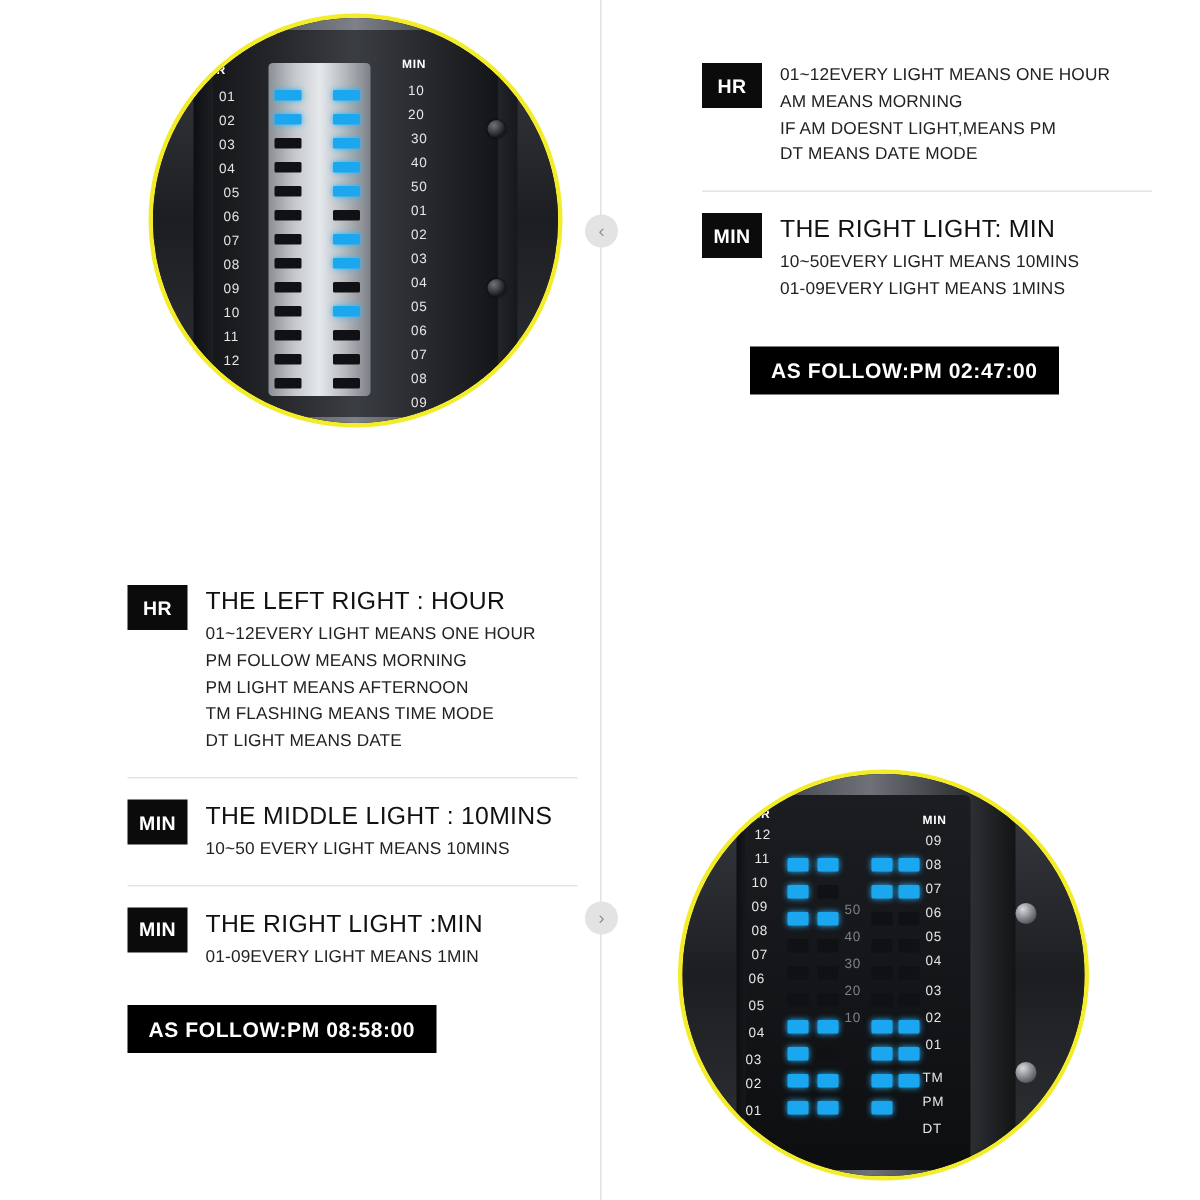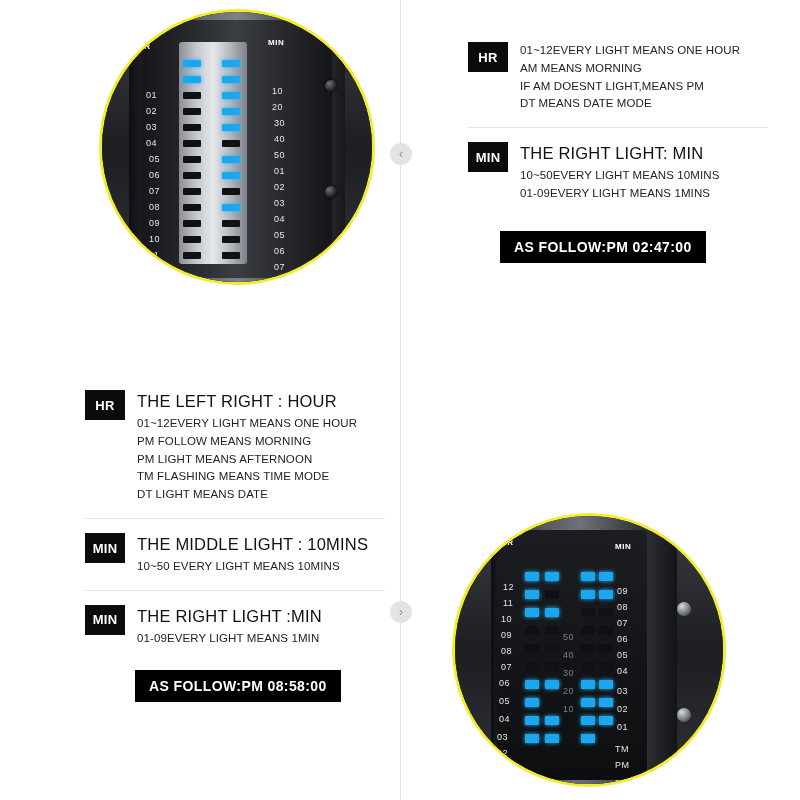--- a/index.html
+++ b/index.html
@@ -86,21 +86,20 @@
   }
   .scale-text {
     position: absolute;
     font-family: "Liberation Sans", sans-serif;
     color: #e6e6e6;
     font-size: 9px;
     letter-spacing: .5px;
     line-height: 1;
     text-align: center;
     white-space: nowrap;
-    margin-top: 31px;
   }
   .scale-head {
     position: absolute;
     font-family: "Liberation Sans", sans-serif;
     color: #ffffff;
     font-size: 8px;
     font-weight: bold;
     letter-spacing: .5px;
   }
   .crown {
@@ -334,21 +333,21 @@
     <div class="legend-row">
       <div class="tag">MIN</div>
       <div>
         <div class="legend-title">THE RIGHT LIGHT :MIN</div>
         <div class="legend-lines">
           <div>01-09EVERY LIGHT MEANS 1MIN</div>
         </div>
       </div>
     </div>
 
-    <div style="margin-top:22px; margin-left:50px;">
+    <div style="margin-top:22px; ">
       <span class="follow">AS FOLLOW:PM 08:58:00</span>
     </div>
   </div>
 
   <div class="arrow-btn" style="left:390px; top:601px;">›</div>
 
   <div class="photo" style="left:455px; top:516px; width:268px; height:268px;">
     <div class="photo-inner">
 
       <div class="band" style="left:0; top:0; width:40px; height:268px;"></div>

